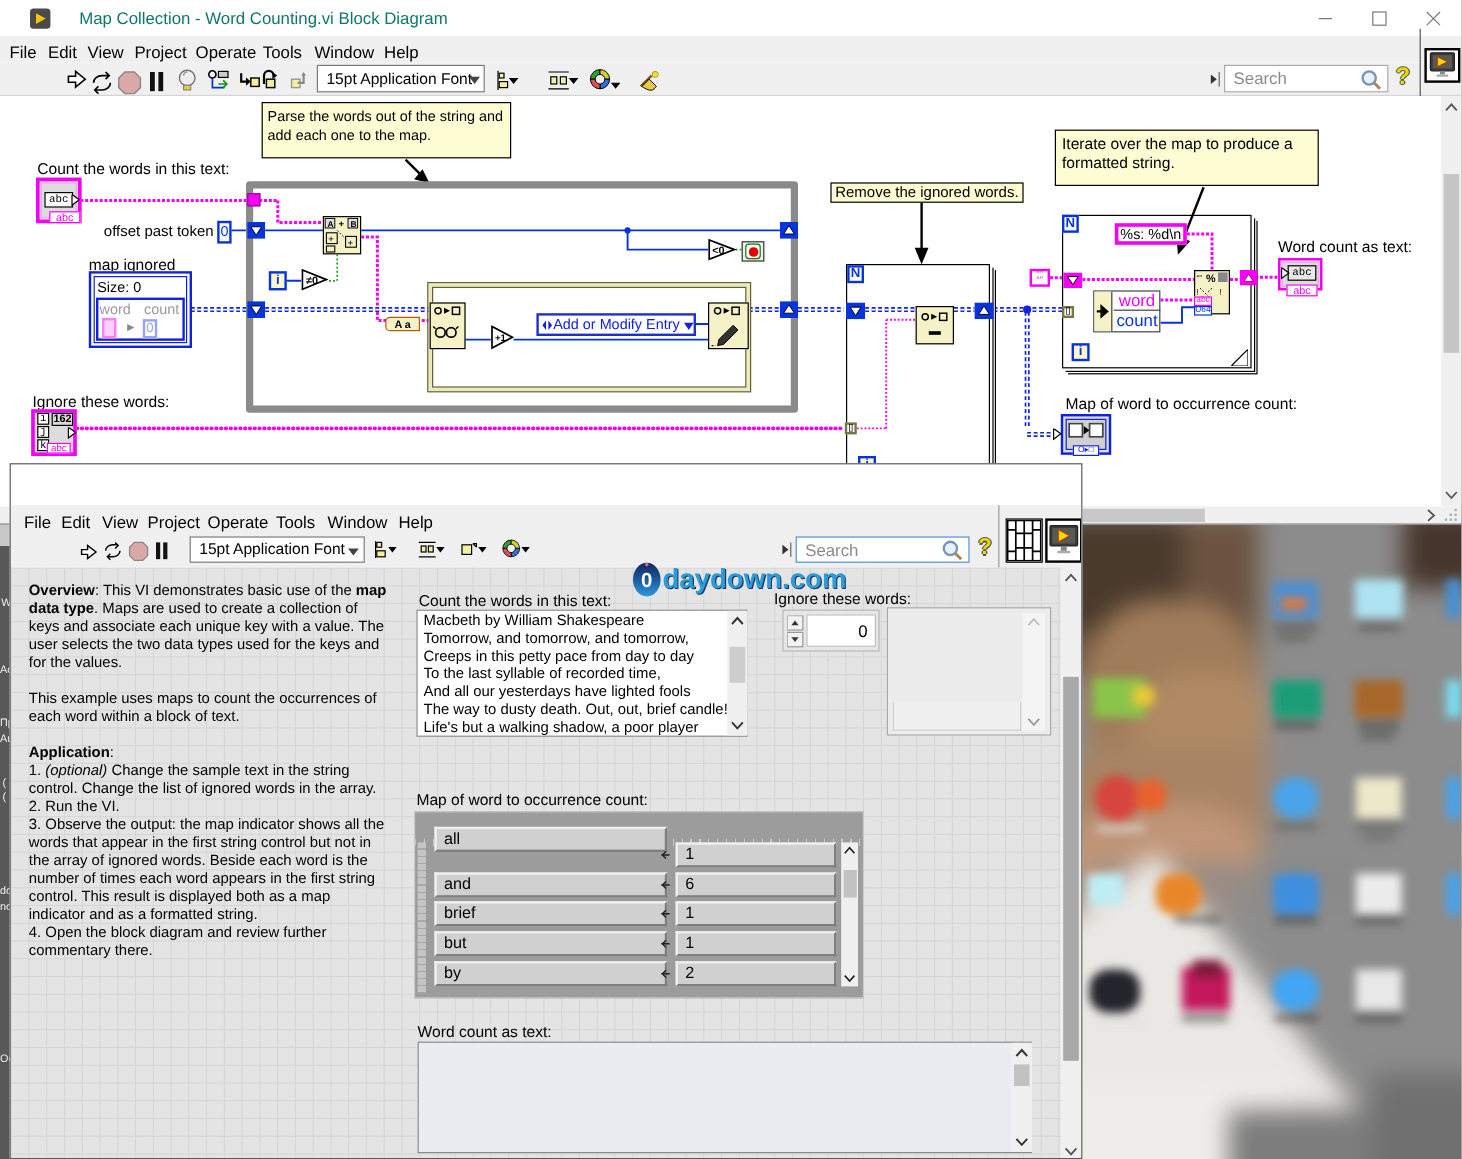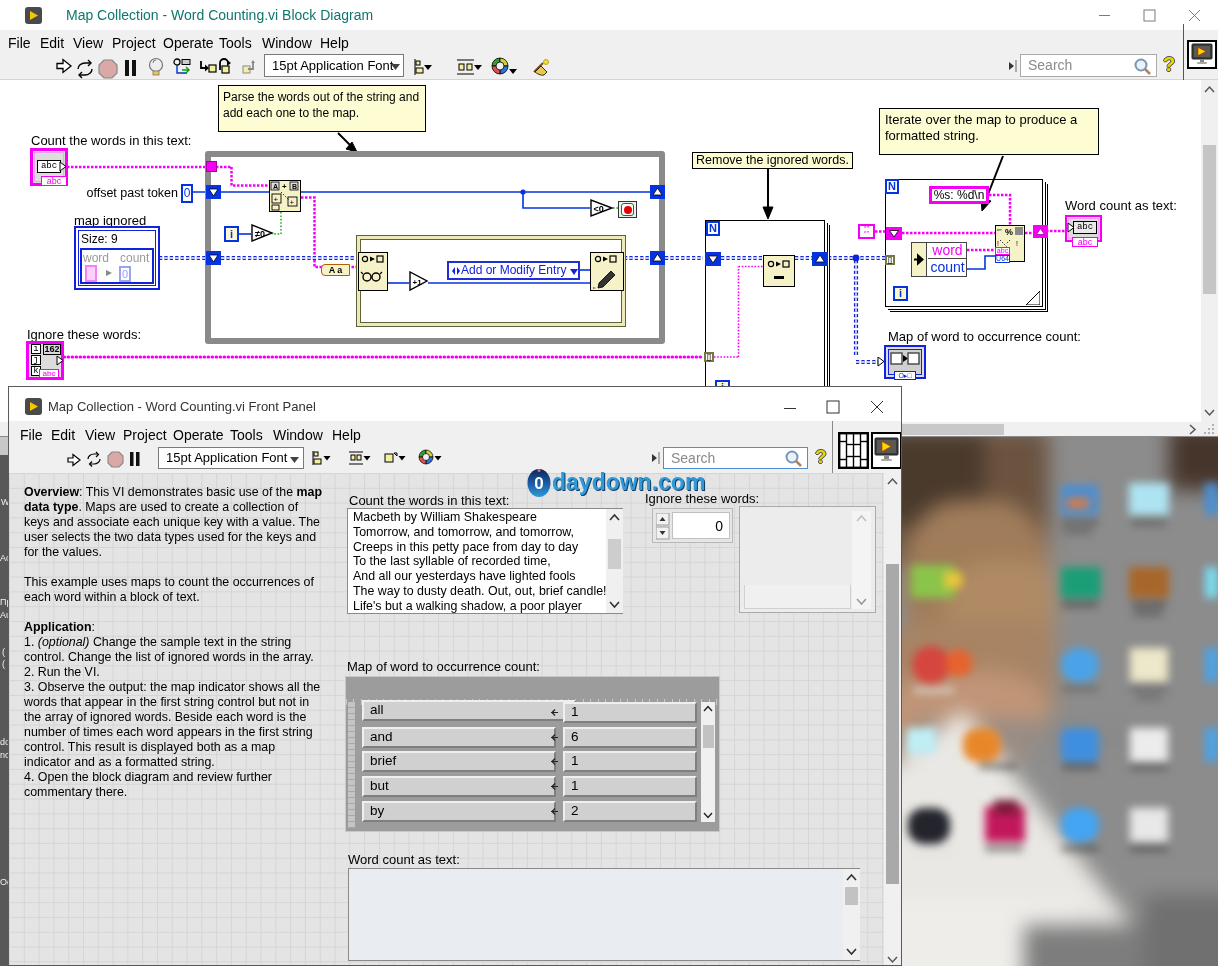--- a/index.html
+++ b/index.html
@@ -334,21 +334,21 @@
     <svg class="abs" style="left:26px;top:11px" width="8" height="10">
           <polygon points="1,0 7,4.5 1,9" fill="#fff" stroke="#000" stroke-width="1"></polygon>
         </svg>
   </div>
   <div class="abs" style="left:41px;top:176px;width:26px;height:10px;background:#fff;border:1px solid #f500f5;color:#f500f5;font-size:9px;line-height:8px;text-align:center;">abc</div>
 
   <div class="abs" style="left:181px;top:184px;width:12px;height:19px;border:2px solid #0633e0;background:#fff;color:#0633e0;font-size:12px;line-height:15px;text-align:center;">0</div>
 
   <div class="abs" style="left:74px;top:226px;width:86px;height:64px;border:2px solid #1122dd;background:#fff;">
     <div class="abs" style="left:2px;top:2px;width:78px;height:56px;border:1px solid #1122dd;"></div>
-    <div class="abs lbl" style="left:5px;top:4px;font-size:12px;">Size: 9</div>
+    <div class="abs lbl" style="left:5px;top:4px;font-size:12px;">Size: 0</div>
     <div class="abs" style="left:4px;top:20px;width:74px;height:36px;border:2px solid #1122dd;"></div>
     <div class="abs" style="left:7px;top:23px;color:#9a9a9a;font-size:12px;">word</div>
     <div class="abs" style="left:44px;top:23px;color:#9a9a9a;font-size:12px;">count</div>
     <div class="abs" style="left:9px;top:37px;width:12px;height:17px;border:2px solid #f582f5;background:#fdd0fd;"></div>
     <div class="abs" style="left:43px;top:38px;width:12px;height:16px;border:2px solid #9aa3ef;background:#fff;color:#9aa3ef;font-size:11px;line-height:13px;text-align:center;">0</div>
     <svg class="abs" style="left:28px;top:41px" width="10" height="8">
           <polygon points="2,1 8,4 2,7" fill="#888"></polygon>
         </svg>
   </div>
 
@@ -554,34 +554,20 @@
             <rect x="1" y="9" width="2" height="2"></rect>
             <rect x="5" y="9" width="2" height="2"></rect>
             <rect x="9" y="9" width="2" height="2"></rect>
           </g>
     </svg>
   </div>
 </div>
 
 <div id="fp" class="abs" style="left:8px;top:386px;width:894px;height:580px;background:#fff;border:1px solid #5a5a5a;overflow:hidden;">
 
-  <div class="abs titlebar" style="left:0;top:0;width:892px;height:34px;">
-    <div class="abs" style="left:16px;top:11px;width:17px;height:17px;background:#4a4a4a;border-radius:3px;">
-      <svg width="17" height="17">
-            <polygon points="5,4 13,8.5 5,13" fill="#f7c600"></polygon>
-          </svg>
-    </div>
-    <span class="abs" style="left:39px;top:12px;font-size:13px;color:#333;">Map Collection - Word Counting.vi Front Panel</span>
-    <svg class="abs" style="left:765px;top:0" width="127" height="34">
-      <line x1="10" y1="21.5" x2="22" y2="21.5" stroke="#333" stroke-width="1"></line>
-      <rect x="53" y="14" width="12" height="12" fill="none" stroke="#333" stroke-width="1"></rect>
-      <line x1="97" y1="14" x2="109" y2="26" stroke="#333" stroke-width="1"></line>
-      <line x1="109" y1="14" x2="97" y2="26" stroke="#333" stroke-width="1"></line>
-    </svg>
-  </div>
 
   <div class="abs menubar" style="left:0;top:34px;width:892px;height:24px;">
     <span style="left:11px;top:6px;">File</span>
         <span style="left:42px;top:6px;">Edit</span>
         <span style="left:76px;top:6px;">View</span>
     <span style="left:114px;top:6px;">Project</span>
         <span style="left:164px;top:6px;">Operate</span>
         <span style="left:221px;top:6px;">Tools</span>
     <span style="left:264px;top:6px;">Window</span>
         <span style="left:323px;top:6px;">Help</span>
@@ -737,21 +723,21 @@
           <path d="M5,88 L9.5,93 L14,88" fill="none" stroke="#9a9a9a" stroke-width="1.6"></path>
         </svg>
       </div>
     </div>
 
     <div class="abs lbl" style="left:338px;top:186px;">Map of word to occurrence count:</div>
     <div class="abs" style="left:336px;top:203px;width:375px;height:156px;background:#9c9c9c;border:1px solid #c8c8c8;">
       <div class="abs" style="left:0px;top:22px;width:373px;height:6px;background:repeating-linear-gradient(to right,#c9c9c9 0 1px,#9c9c9c 1px 7.4px);"></div>
       <div class="abs" style="left:2px;top:25px;width:7px;height:126px;background:repeating-linear-gradient(to bottom,#c4c4c4 0 5px,#a8a8a8 5px 6px);"></div>
 
-      <div class="abs bevel-btn" style="left:16px;top:23px;width:214px;height:21px;font-size:13.5px;line-height:16px;padding-left:6px;">all</div>
+      <div class="abs bevel-btn" style="left:16px;top:12px;width:194px;height:21px;font-size:13.5px;line-height:16px;padding-left:6px;">all</div>
       <div class="abs bevel-btn" style="left:217px;top:25px;width:134px;height:21px;font-size:13.5px;line-height:16px;padding-left:6px;">1</div>
       <div class="abs bevel-btn" style="left:16px;top:50px;width:194px;height:21px;font-size:13.5px;line-height:16px;padding-left:6px;">and</div>
       <div class="abs bevel-btn" style="left:217px;top:50px;width:134px;height:21px;font-size:13.5px;line-height:16px;padding-left:6px;">6</div>
       <div class="abs bevel-btn" style="left:16px;top:74px;width:194px;height:21px;font-size:13.5px;line-height:16px;padding-left:6px;">brief</div>
       <div class="abs bevel-btn" style="left:217px;top:74px;width:134px;height:21px;font-size:13.5px;line-height:16px;padding-left:6px;">1</div>
       <div class="abs bevel-btn" style="left:16px;top:99px;width:194px;height:21px;font-size:13.5px;line-height:16px;padding-left:6px;">but</div>
       <div class="abs bevel-btn" style="left:217px;top:99px;width:134px;height:21px;font-size:13.5px;line-height:16px;padding-left:6px;">1</div>
       <div class="abs bevel-btn" style="left:16px;top:124px;width:194px;height:21px;font-size:13.5px;line-height:16px;padding-left:6px;">by</div>
       <div class="abs bevel-btn" style="left:217px;top:124px;width:134px;height:21px;font-size:13.5px;line-height:16px;padding-left:6px;">2</div>
       <svg class="abs" style="left:203px;top:25px" width="14" height="125">

